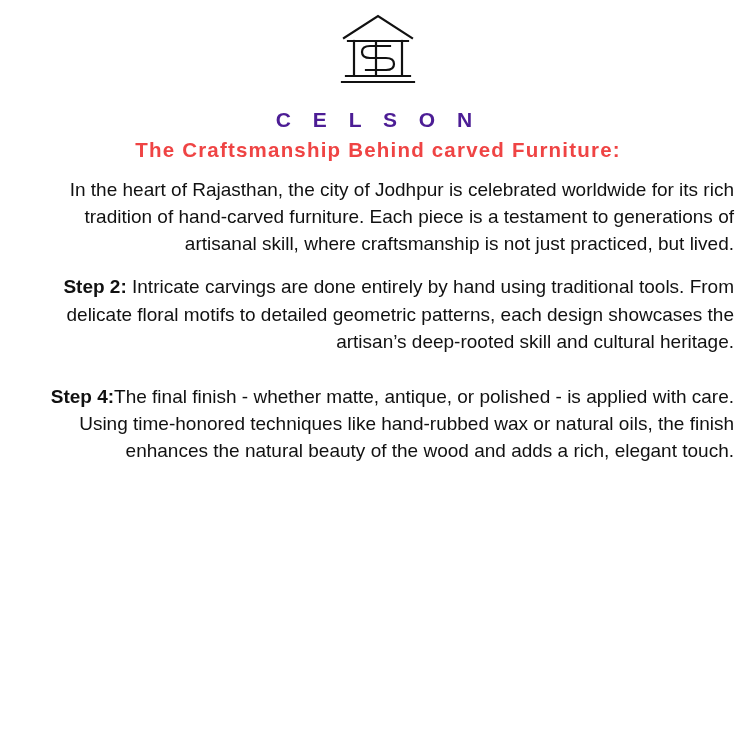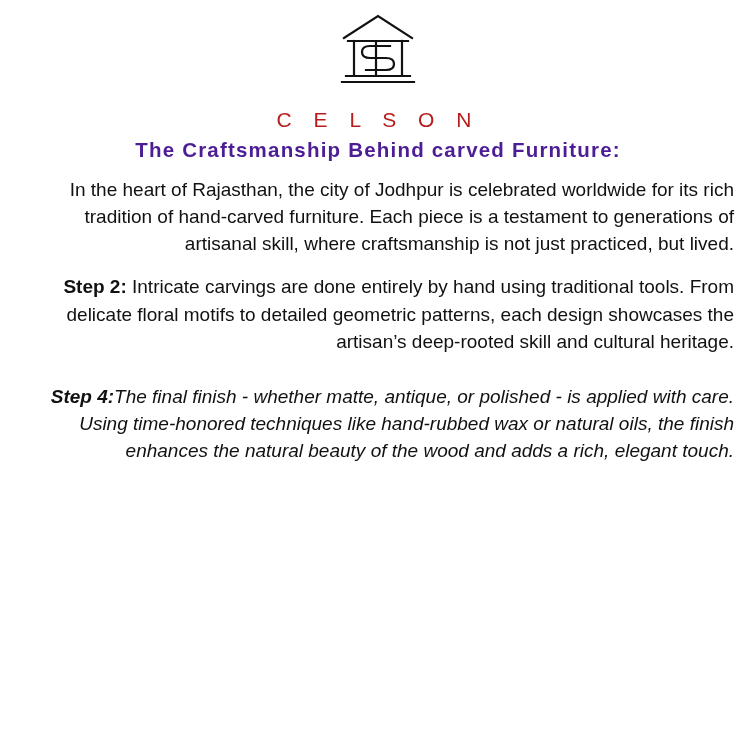--- a/index.html
+++ b/index.html
@@ -25,50 +25,49 @@
   }
   .logo-wrap {
     width: 100%;
     display: flex;
     justify-content: center;
     margin-top: 4px;
     margin-bottom: 2px;
   }
   .brand {
     font-size: 21px;
-    font-weight: normal;
+    font-weight: bold;
     letter-spacing: 8px;
     text-align: center;
     margin-top: 8px;
     margin-bottom: 6px;
-    color: #b91c1c;
+    color: #4c1d95;
   }
   .headline {
     font-size: 20.5px;
     font-weight: bold;
     letter-spacing: 1.2px;
     text-align: center;
     margin-bottom: 14px;
-    color: #4c1d95;
+    color: #ef4444;
     white-space: nowrap;
   }
   .para {
     font-size: 19px;
     line-height: 1.43;
     text-align: right;
     margin: 0 0 16px 0;
     width: 712px;
     color: #111;
   }
   .para.tight {
     margin-bottom: 28px;
   }
   .para.nogap {
     margin-bottom: 3px;
-    font-style: italic;
   }
   .step-label {
     font-weight: bold;
   }
 </style>
 </head>
 <body>
 
 <div class="page">
 

